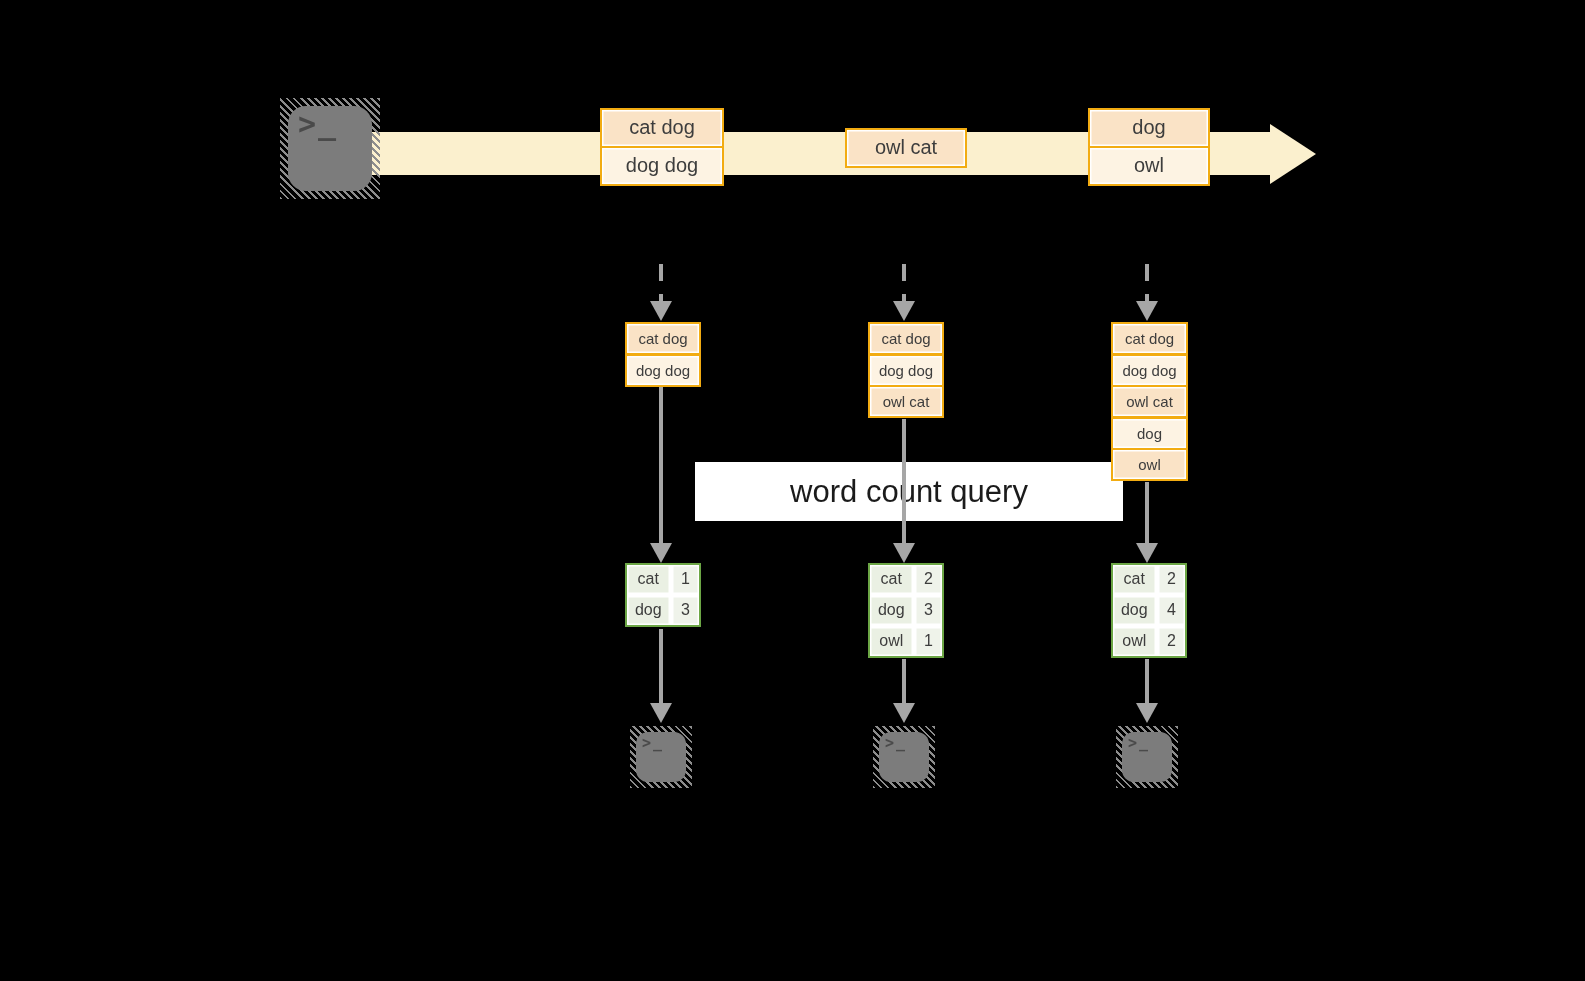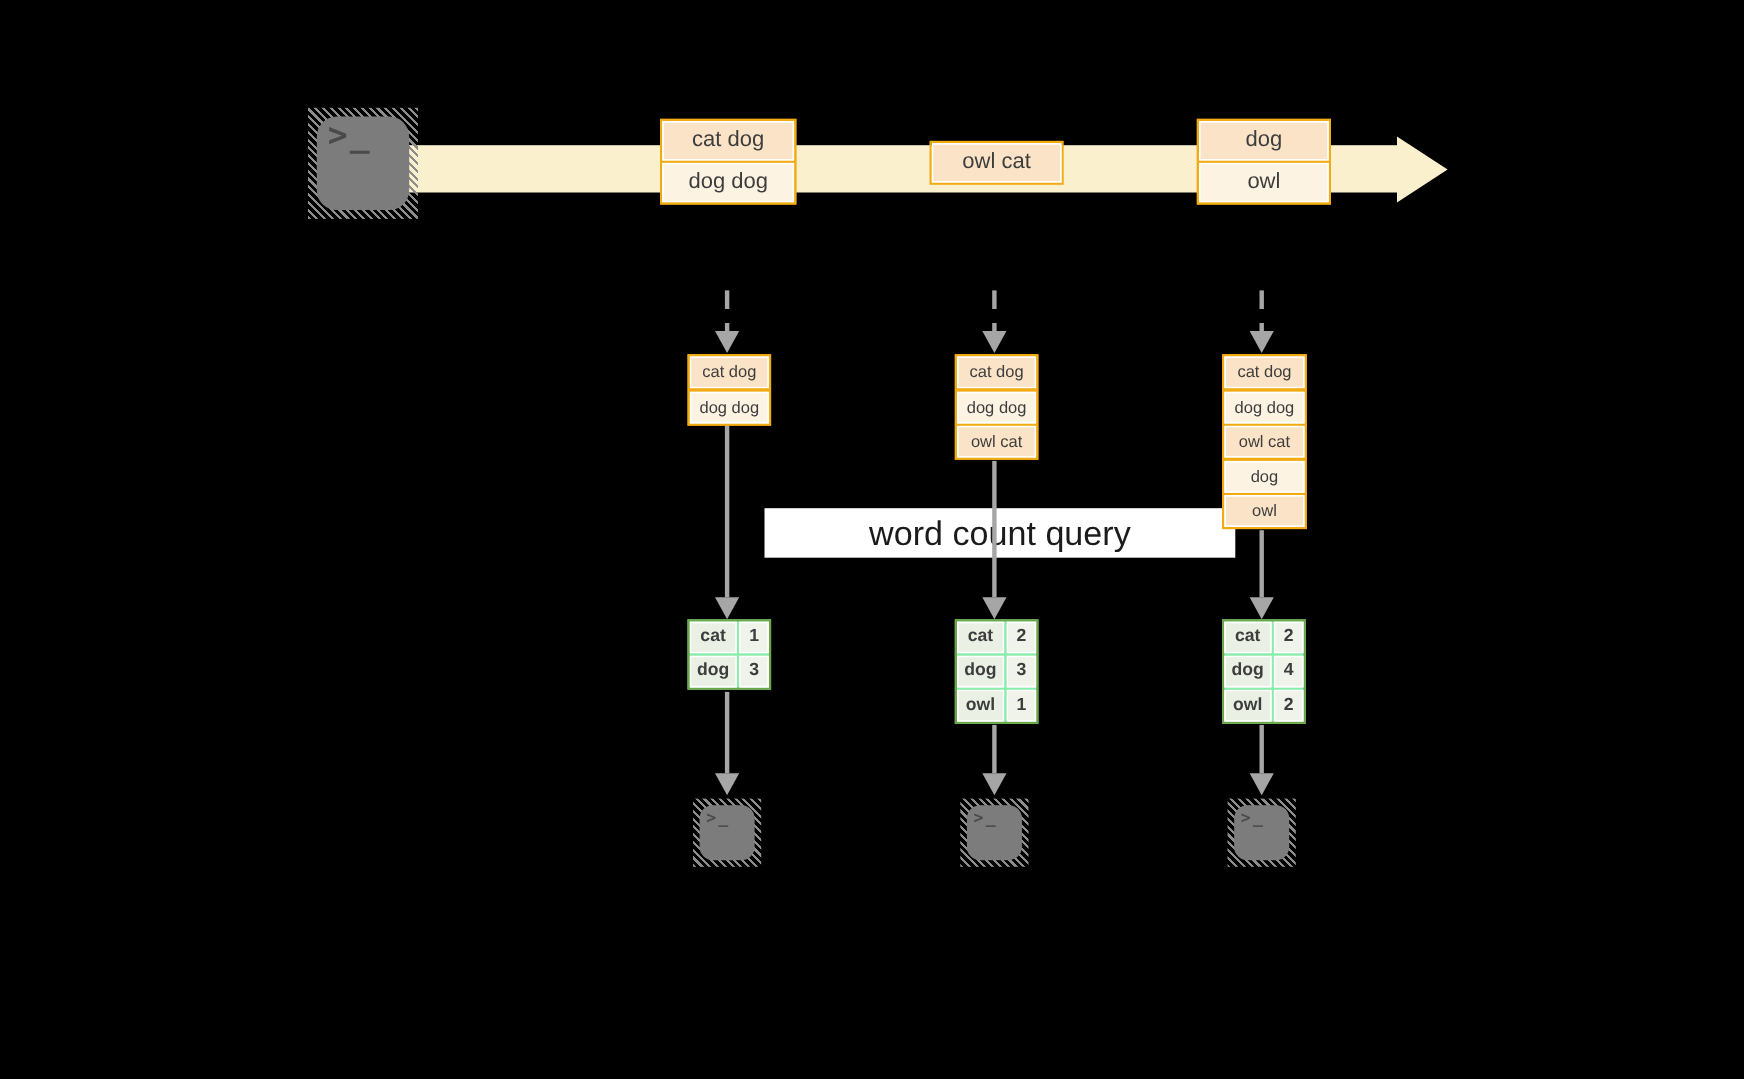--- a/index.html
+++ b/index.html
@@ -44,28 +44,28 @@
     background:repeating-linear-gradient(180deg,#A6A6A6 0 17px,rgba(0,0,0,0) 17px 30px);
   }
   .vline { position:absolute; width:4px; background:#A6A6A6; z-index:3; }
   .ahead {
     position:absolute; width:0; height:0; z-index:3;
     border-left:11px solid transparent; border-right:11px solid transparent;
     border-top:20px solid #A6A6A6;
   }
   
   .query-box {
-    position:absolute; left:695px; top:462px; width:428px; height:45px; background:#ffffff;
+    position:absolute; left:695px; top:462px; width:428px; height:59px; background:#ffffff;
     display:flex; align-items:center; justify-content:center;
     font-size:31px; color:#1b1b1b; z-index:2;
   }
   
   .wc-table {
     position:absolute; display:grid; grid-template-columns:42.5px 1fr; gap:2.5px;
-    background:#86efac; border:2.5px solid #6CA645; z-index:4;font-weight:bold;
+    background:#ffffff; border:2.5px solid #6CA645; z-index:4;
   }
   .wc-cell {
     height:28.5px; background:#EAF0E3; box-shadow:inset 0 0 0 1.5px #ffffff;
     display:flex; align-items:center; justify-content:center;
     font-size:16px; color:#3d3d3d;
   }
   .wc-count { background:#EFF3EA; }
 </style>
 </head>
 <body>

